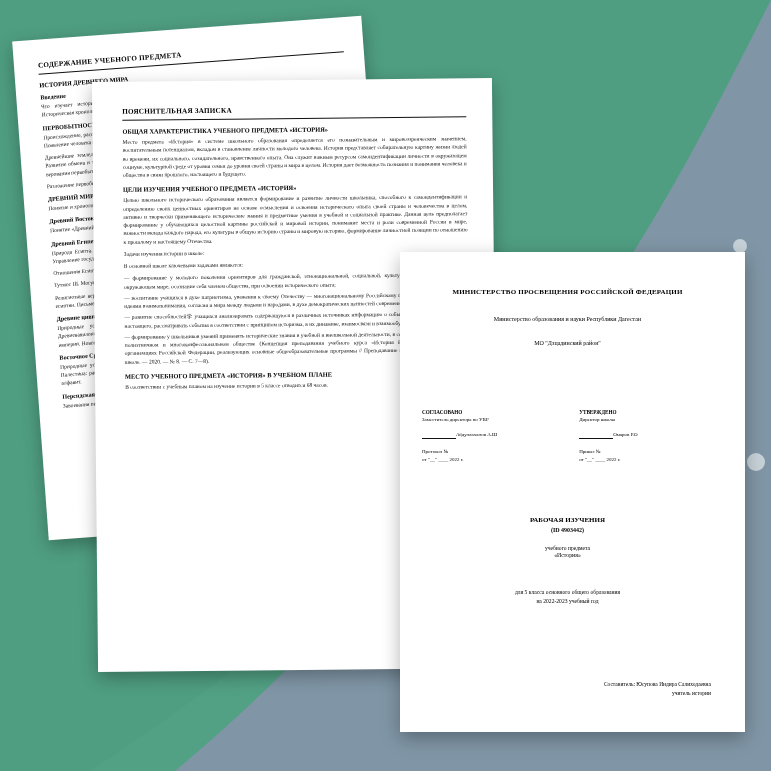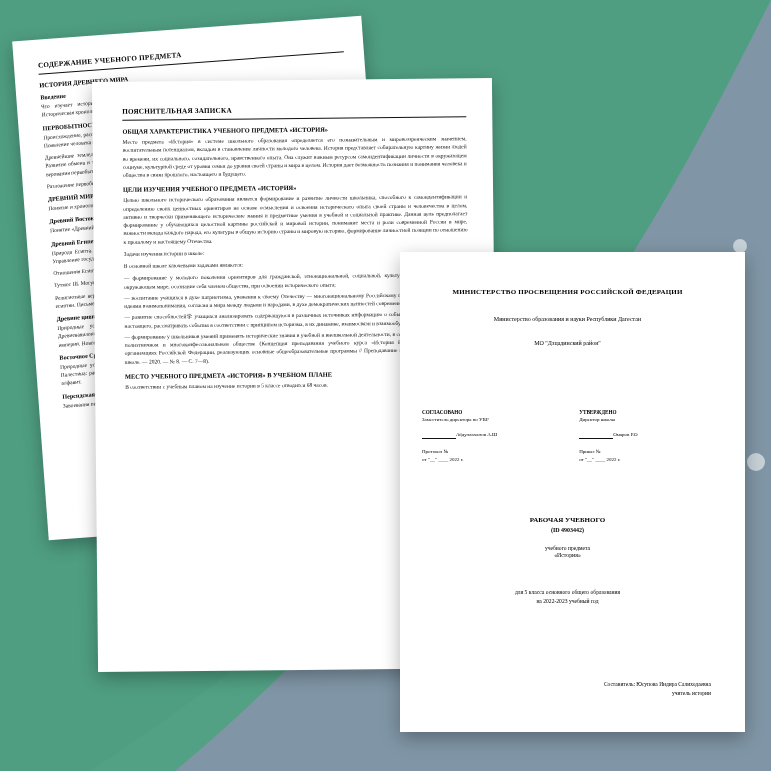--- a/index.html
+++ b/index.html
@@ -259,21 +259,21 @@
       </div>
       <div class="approve-col">
         <div class="ttl">УТВЕРЖДЕНО</div>
         <div>Директор школы</div>
         <div class="sig-line"><span class="ln"></span><span>Омаров Р.О</span></div>
         <div style="margin-top:9px">Приказ №</div>
         <div>от "__" ____ 2022 г.</div>
       </div>
     </div>
 
-    <div class="tp-center tp-program">РАБОЧАЯ УЧЕБНОГО</div>
+    <div class="tp-center tp-program">РАБОЧАЯ ИЗУЧЕНИЯ</div>
     <div class="tp-center tp-id">(ID 4903442)</div>
     <div class="tp-center tp-of">учебного предмета</div>
     <div class="tp-center tp-subject">«История»</div>
 
     <div class="tp-center tp-grade">для 5 класса основного общего образования</div>
     <div class="tp-center" style="font-size:5.6px;line-height:1.6">на 2022-2023  учебный год</div>
 
     <div class="tp-author">Составитель: Юсупова Индира Салиходаевна</div>
     <div class="tp-author" style="margin-top:0">учитель истории</div>
 

